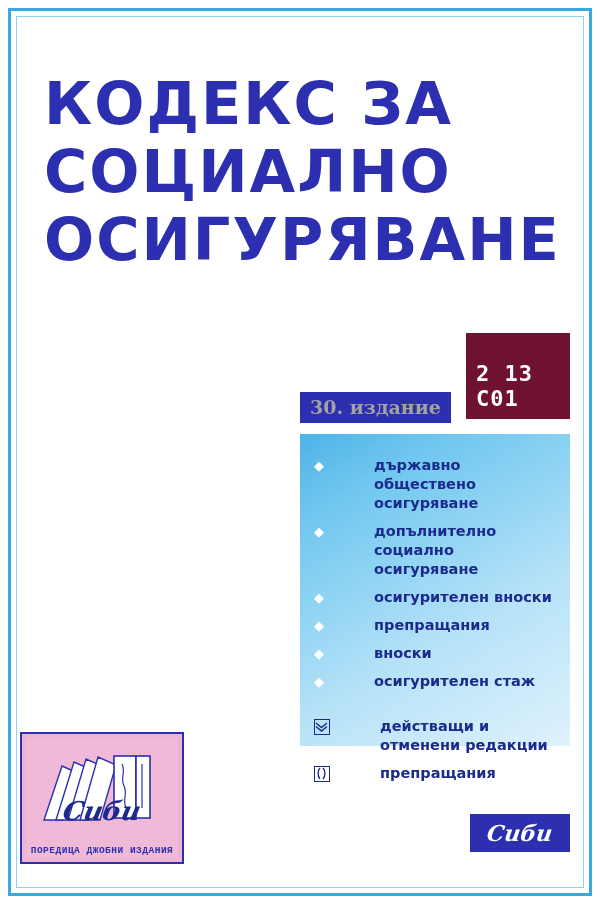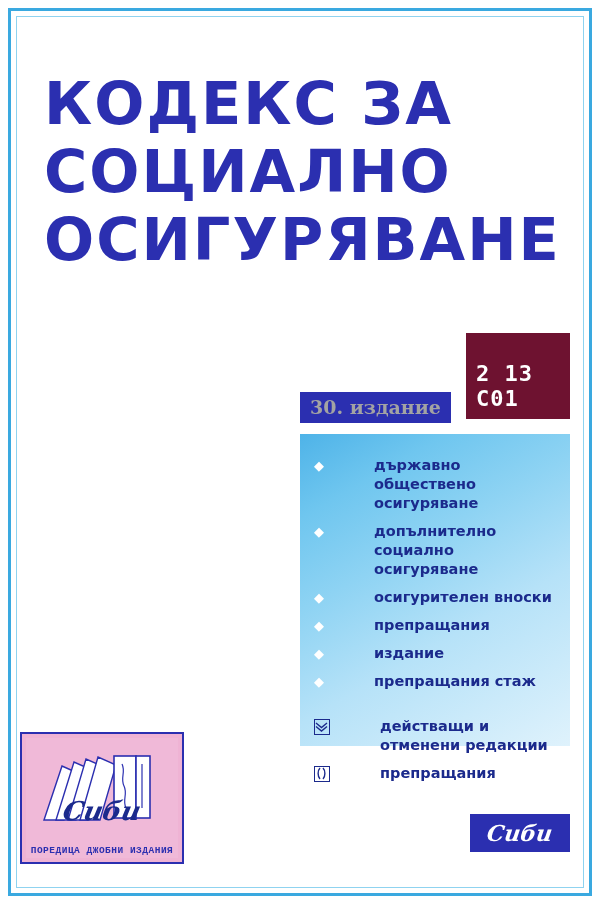--- a/index.html
+++ b/index.html
@@ -247,25 +247,25 @@
       <li>
         <span class="bullet">◆</span>
         <span class="feat-text">осигурителен вноски</span>
       </li>
       <li>
         <span class="bullet">◆</span>
         <span class="feat-text">препращания</span>
       </li>
       <li>
         <span class="bullet">◆</span>
-        <span class="feat-text">издание</span>
-      </li>
-      <li>
-        <span class="bullet">◆</span>
-        <span class="feat-text">препращания стаж</span>
+        <span class="feat-text">вноски</span>
+      </li>
+      <li>
+        <span class="bullet">◆</span>
+        <span class="feat-text">осигурителен стаж</span>
       </li>
       <li class="feat-sep"></li>
       <li>
         <span class="icon-box">
           <svg width="13" height="13" viewBox="0 0 13 13" aria-hidden="true">
             <path d="M1 3 L6.5 7.5 L12 3" fill="none" stroke="#1b2a8c" stroke-width="1.4"></path>
             <path d="M1 6.5 L6.5 11 L12 6.5" fill="none" stroke="#1b2a8c" stroke-width="1.4"></path>
           </svg>
         </span>
         <span class="feat-text">действащи и отменени редакции</span>

